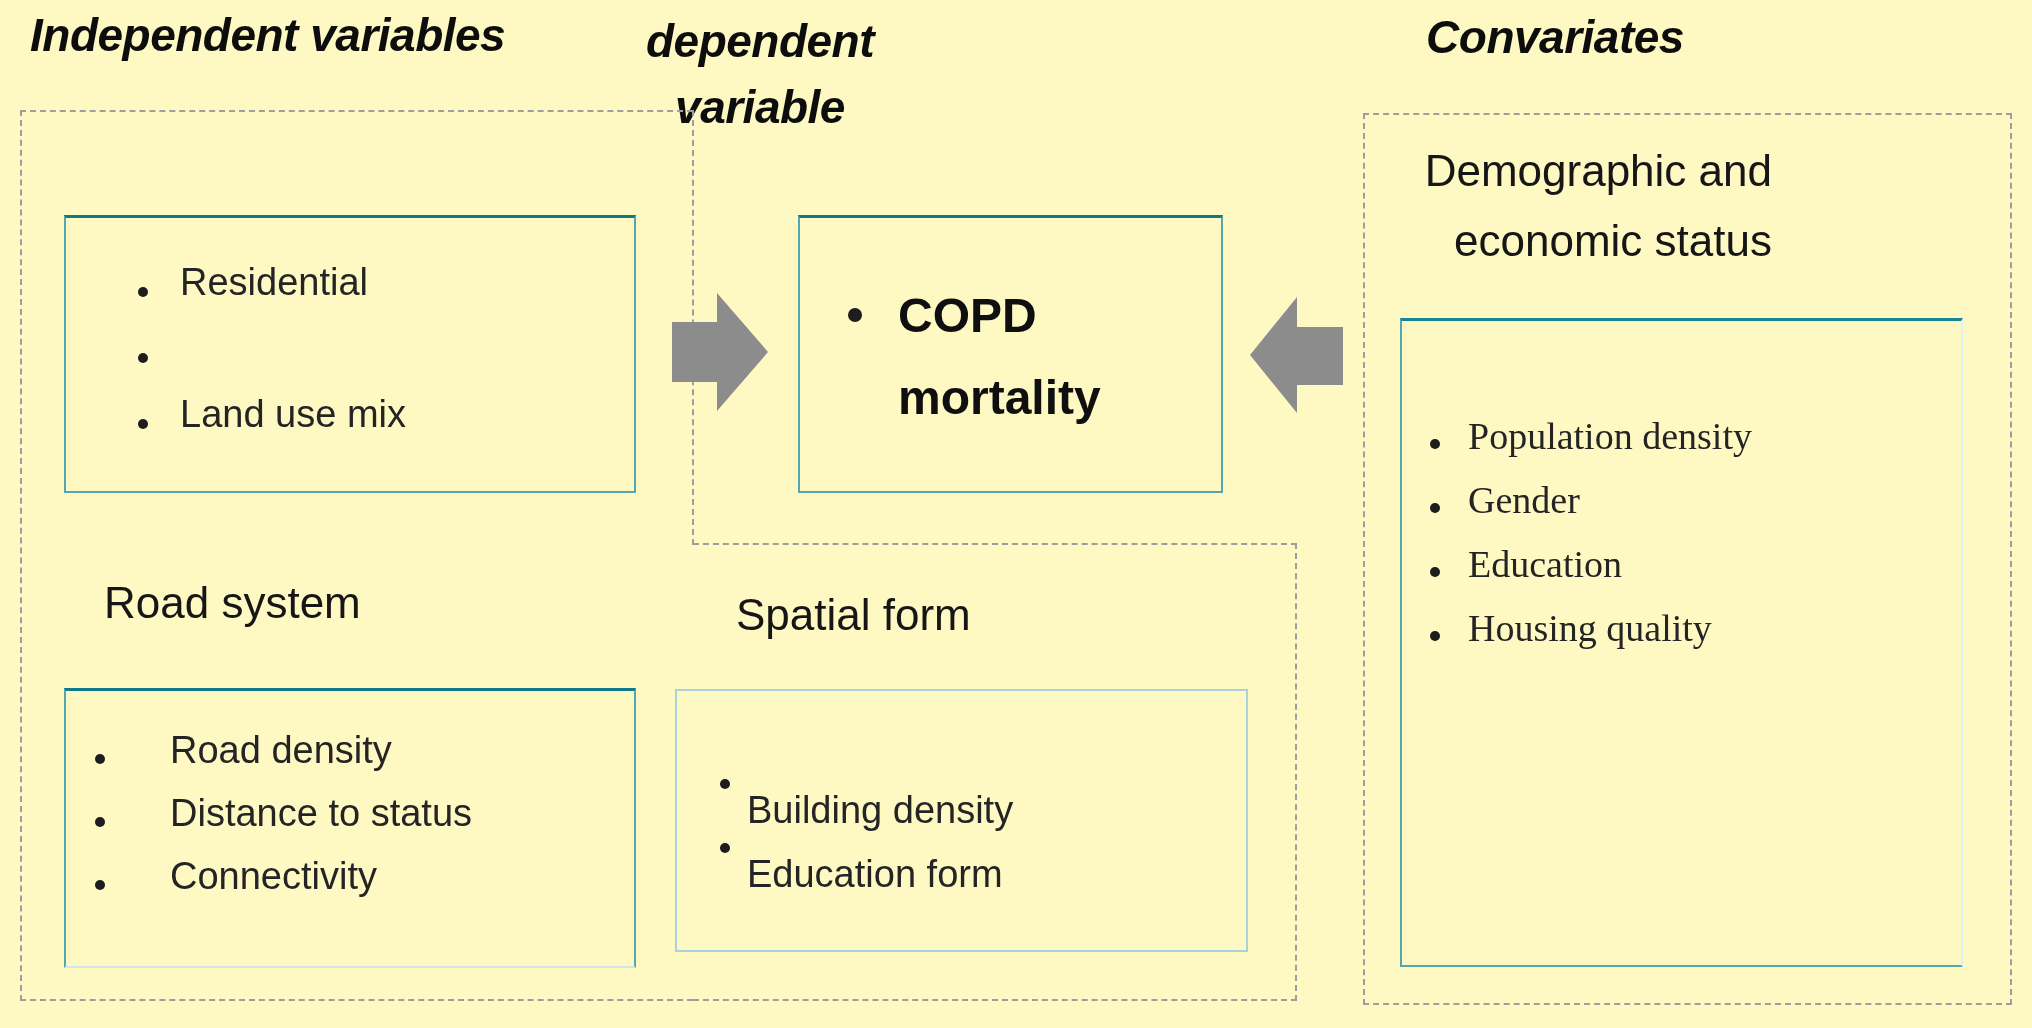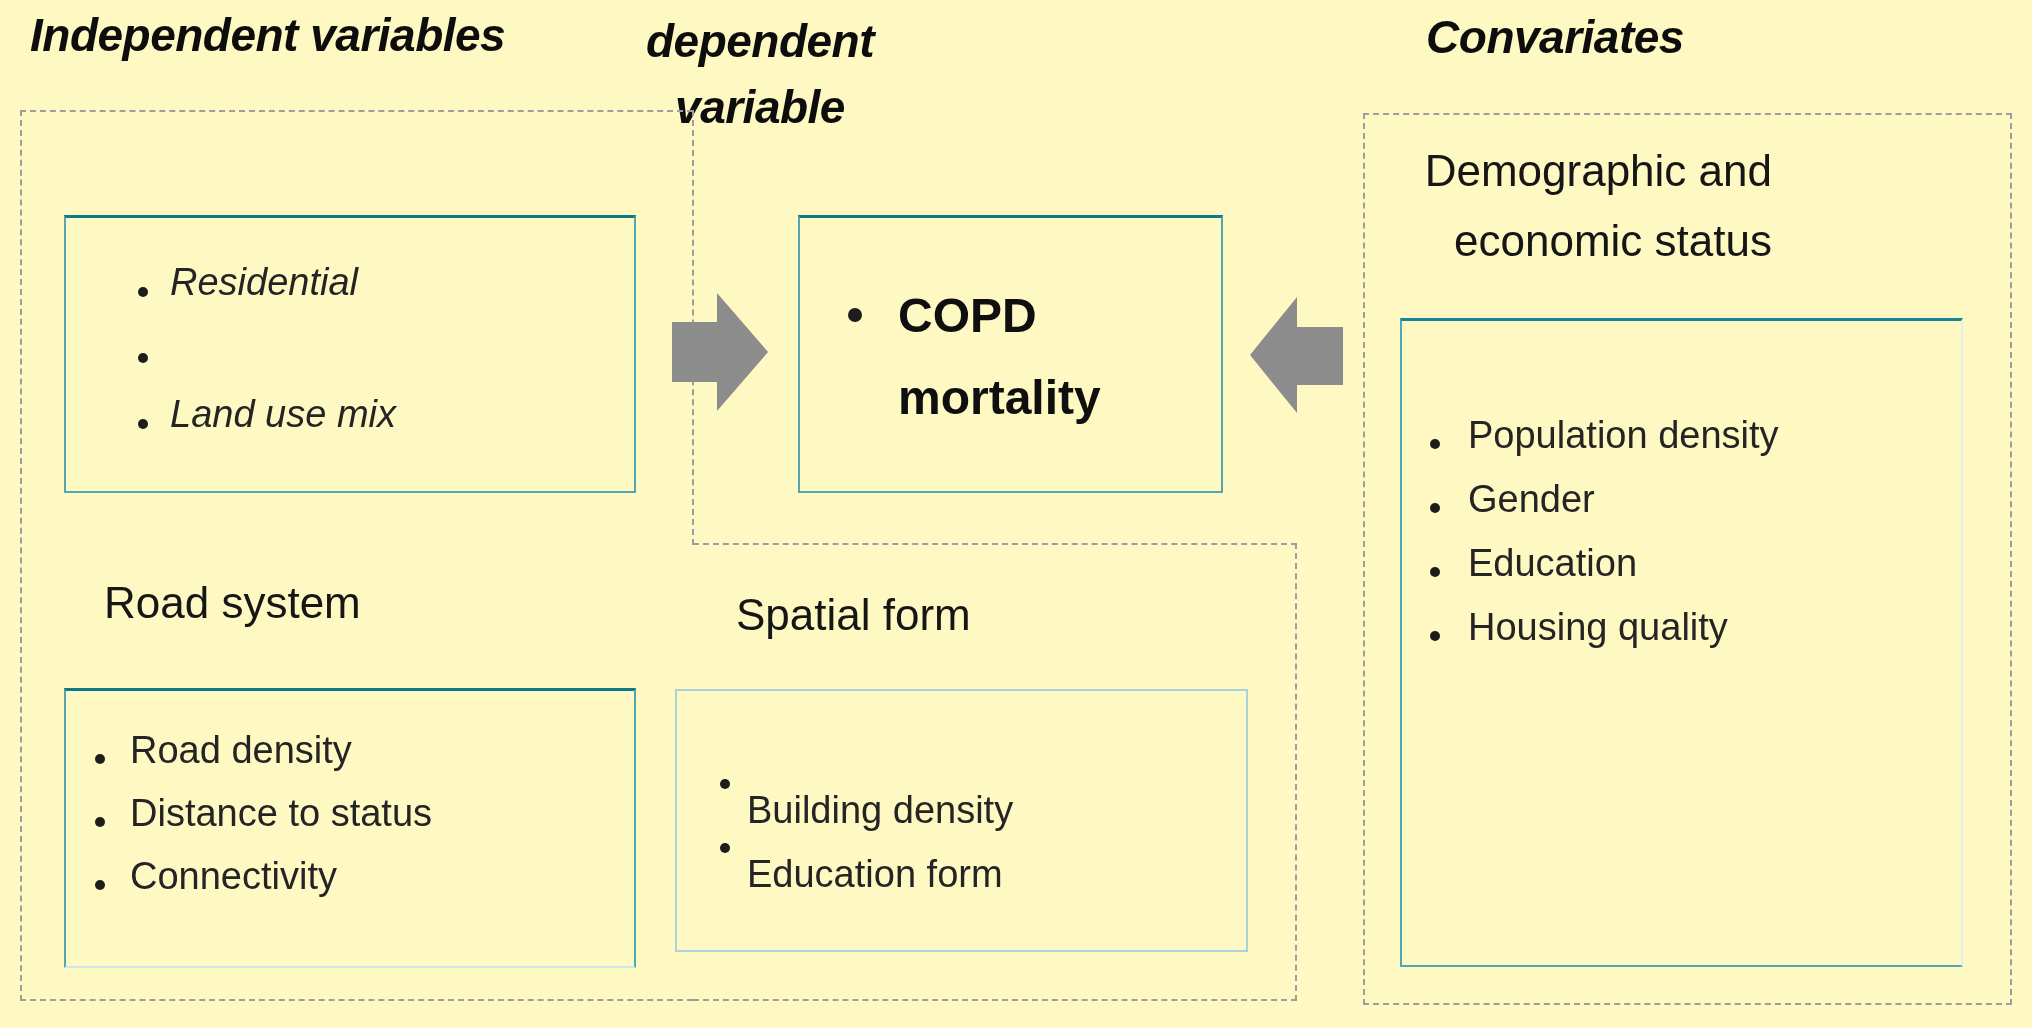--- a/index.html
+++ b/index.html
@@ -41,30 +41,30 @@
   #t-spatial{left:736px;top:590px;}
   #t-demo{left:1352px;top:136px;width:420px;text-align:right;line-height:70px;}
 
   
   .blist{position:absolute;margin:0;padding:0;list-style:none;color:#242424;}
   .blist li{display:flex;align-items:flex-start;}
   .dot{width:10px;height:10px;border-radius:50%;background:#1d1d1d;flex:none;}
   #list-land{left:138px;top:261px;font-size:38px;}
   #list-land li{height:66px;}
   #list-land .dot{margin-top:26px;}
-  #list-land .txt{margin-left:22px;font-style:italic;}
+  #list-land .txt{margin-left:32px;}
   #list-road{left:95px;top:729px;font-size:38px;}
-  #list-road li{height:63px;}
+  #list-road li{height:63px;gap:40px;}
   #list-road .dot{margin-top:25px;}
   #list-road .txt{margin-left:25px;}
   #list-spatial{left:720px;top:754px;font-size:38px;}
   #list-spatial li{height:64px;flex-direction:column;}
   #list-spatial .dot{margin-top:25px;}
   #list-spatial .txt{margin-left:27px;}
-  #list-demo{left:1430px;top:414px;font-size:38px;}
+  #list-demo{left:1430px;top:414px;font-size:38px;font-family:Liberation Serif, serif;}
   #list-demo li{height:64px;}
   #list-demo .dot{margin-top:25px;}
   #list-demo .txt{margin-left:28px;}
 
   
   #copd-item{position:absolute;left:848px;top:275px;display:flex;align-items:flex-start;}
   #copd-item .dot{width:14px;height:14px;margin-top:33px;}
   #copd-item .copd-text{
     margin-left:36px;width:260px;font-weight:bold;font-size:48px;line-height:82px;color:#0f0f0f;
   }

